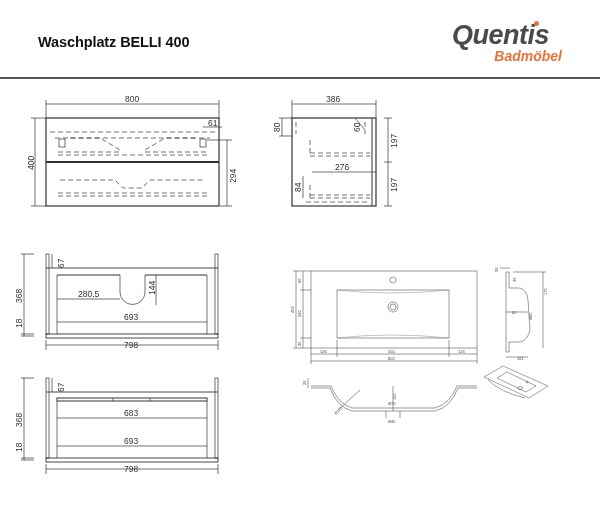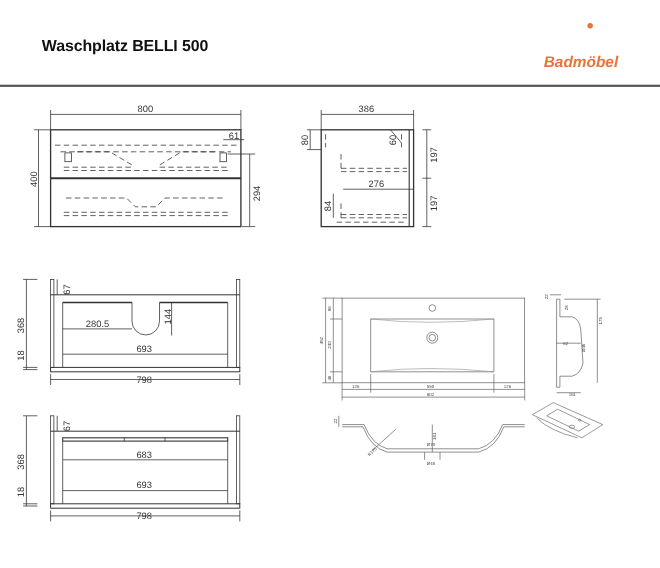--- a/index.html
+++ b/index.html
@@ -11,23 +11,24 @@
   .logo-sub { position: absolute; right: 0; top: 28px; font-size: 14px; font-style: italic; font-weight: bold; color: #e8743b; }
   .logo-dot { position: absolute; left: 82px; top: 1px; width: 5px; height: 5px; border-radius: 50%; background: #e8743b; }
   .divider { position: absolute; left: 0; top: 77px; width: 600px; height: 2px; background: #555; }
   svg.drawing { position: absolute; left: 0; top: 0; }
   .dim { font-family: "Liberation Sans", sans-serif; font-size: 8.5px; fill: #333; }
   .dim-s { font-family: "Liberation Sans", sans-serif; font-size: 4px; fill: #444; }
 </style>
 </head>
 <body>
 
-<div class="title">Waschplatz BELLI 500</div>
+<div class="title">Waschplatz BELLI 400</div>
 
 <div class="logo">
+  <span class="logo-main">Quentis</span>
   <span class="logo-dot"></span>
   <span class="logo-sub">Badmöbel</span>
 </div>
 
 <div class="divider"></div>
 
 <svg class="drawing" width="600" height="516" viewBox="0 0 600 516">
   <defs>
     <marker id="tick" markerWidth="4" markerHeight="4" refX="2" refY="2" orient="auto">
       <path d="M0,4 L4,0" stroke="#333" stroke-width="0.8"></path>

